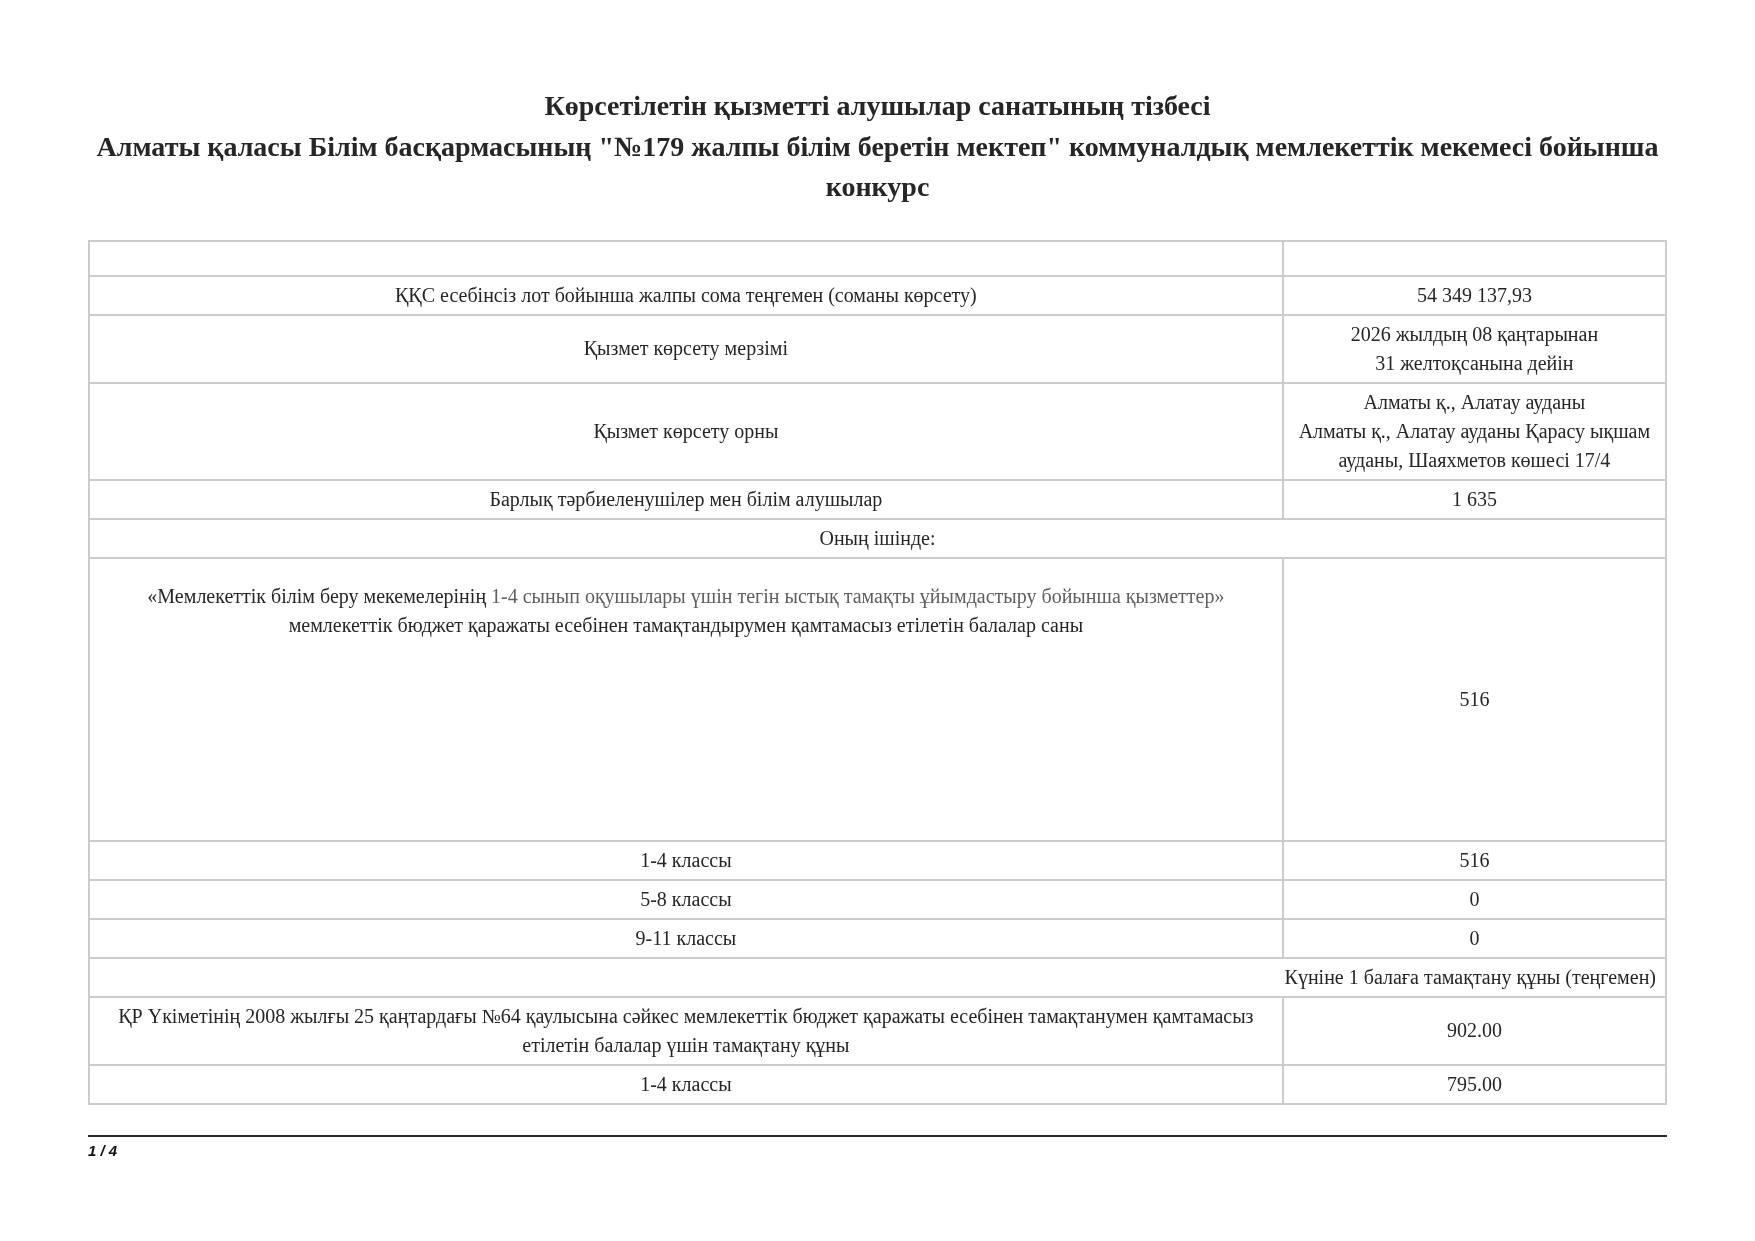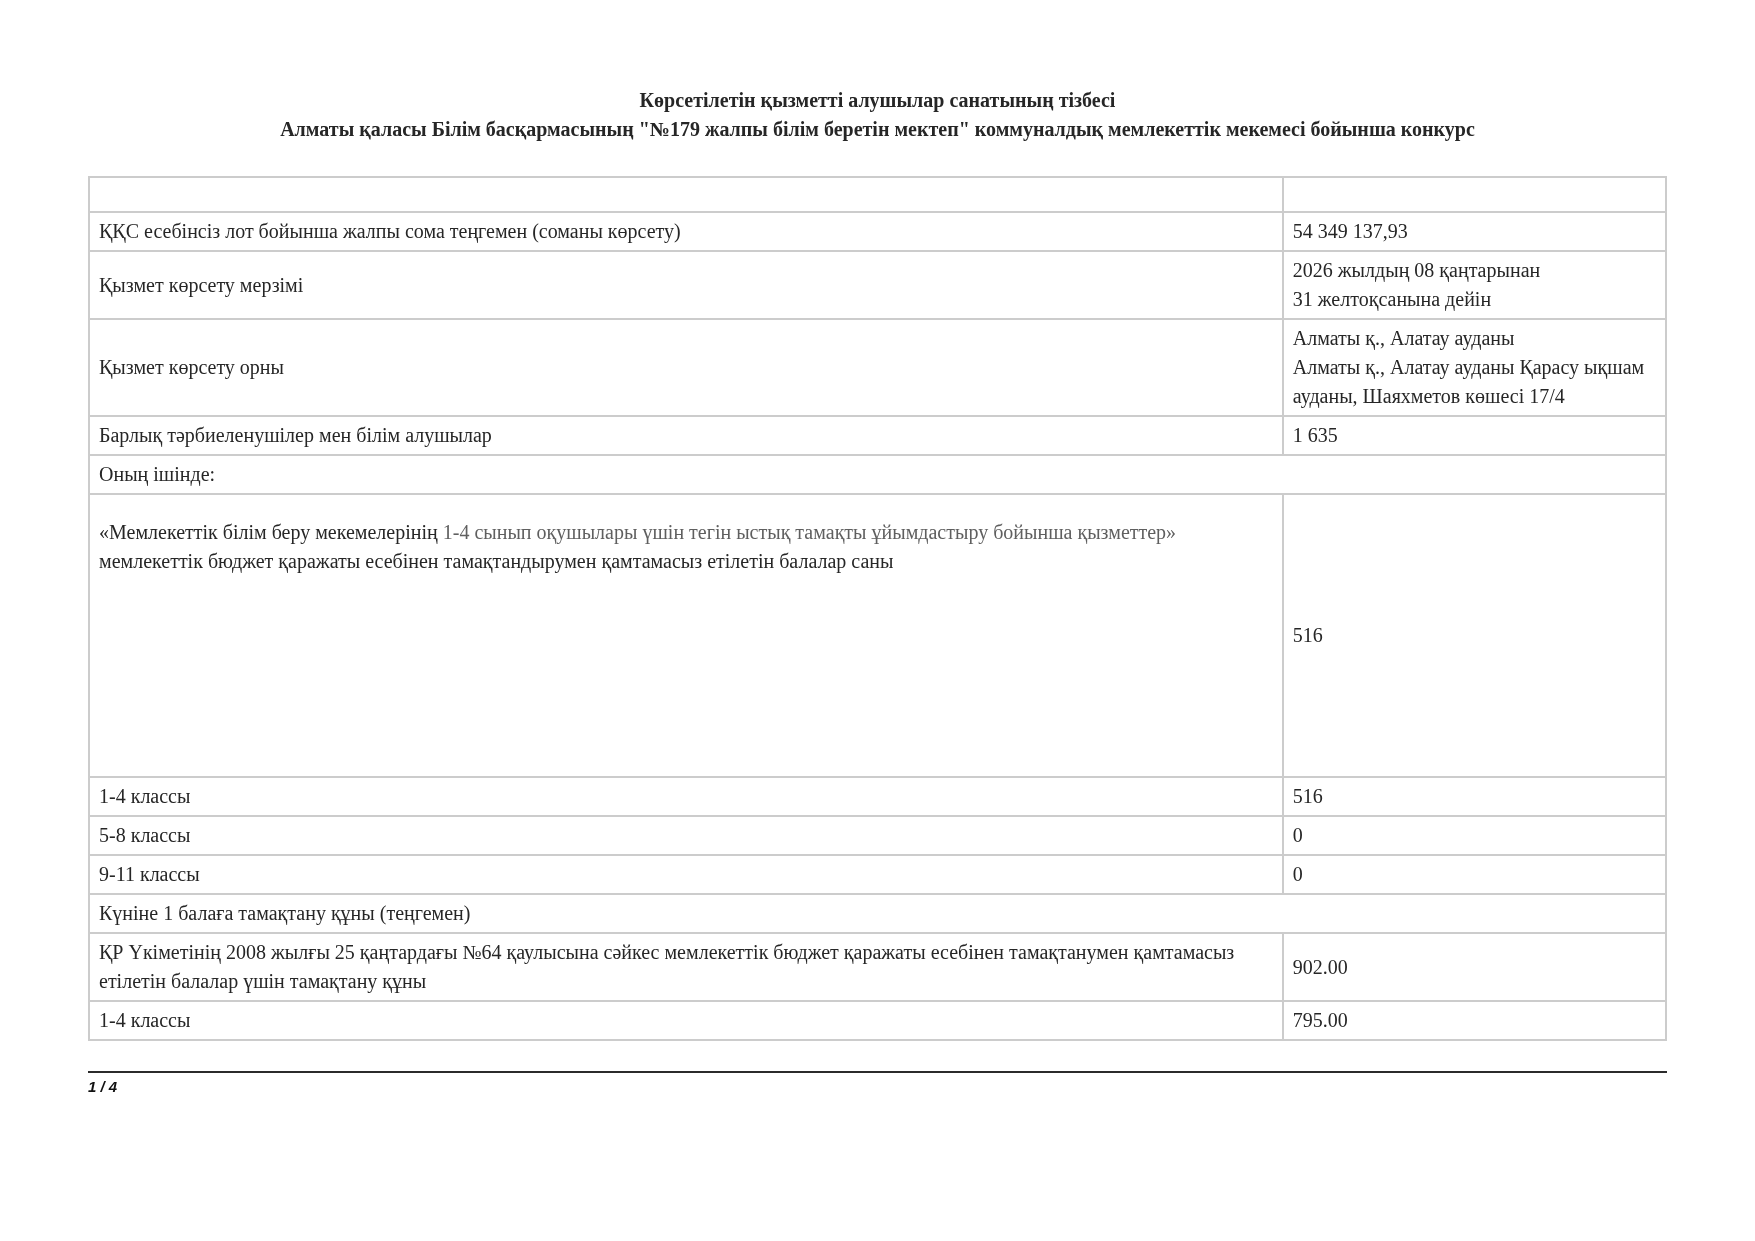--- a/index.html
+++ b/index.html
@@ -16,47 +16,48 @@
     box-sizing: border-box;
   }
   .page {
     padding: 0 88px;
     box-sizing: border-box;
   }
   .doc-title {
     margin-top: 86px;
     text-align: center;
     font-weight: bold;
-    font-size: 20px;
+    font-size: 28px;
     line-height: 1.45;
   }
   .doc-title .t-line { margin: 0; }
 
   table.doc-table {
     width: 100%;
     border-collapse: collapse;
     margin-top: 32px;
     font-size: 20px;
     line-height: 1.45;
     table-layout: fixed;
   }
   table.doc-table td {
     border: 2px solid #cccccc;
     padding: 4px 9px;
     vertical-align: middle;
     box-sizing: border-box;
     overflow: hidden;
+    text-align: center;
   }
   .c-label { width: 75.7%; }
   .c-value { white-space: pre-line; }
   .r-empty td { height: 35px; }
   .r-tall td { height: 283px; }
   .r-tall .c-label { vertical-align: top; padding-top: 23px; }
   .c-full { text-align: left; }
-  .c-full.center { text-align: left; border-radius: 6px; }
+  .c-full.center { text-align: right; border-radius: 6px; }
   .muted { color: #5f5f5f; }
 
   .doc-footer { margin-top: 30px; }
   .footer-rule {
     border-top: 2px solid #2b2b2b;
     height: 0;
   }
   .page-num {
     margin-top: 5px;
     text-align: left;

